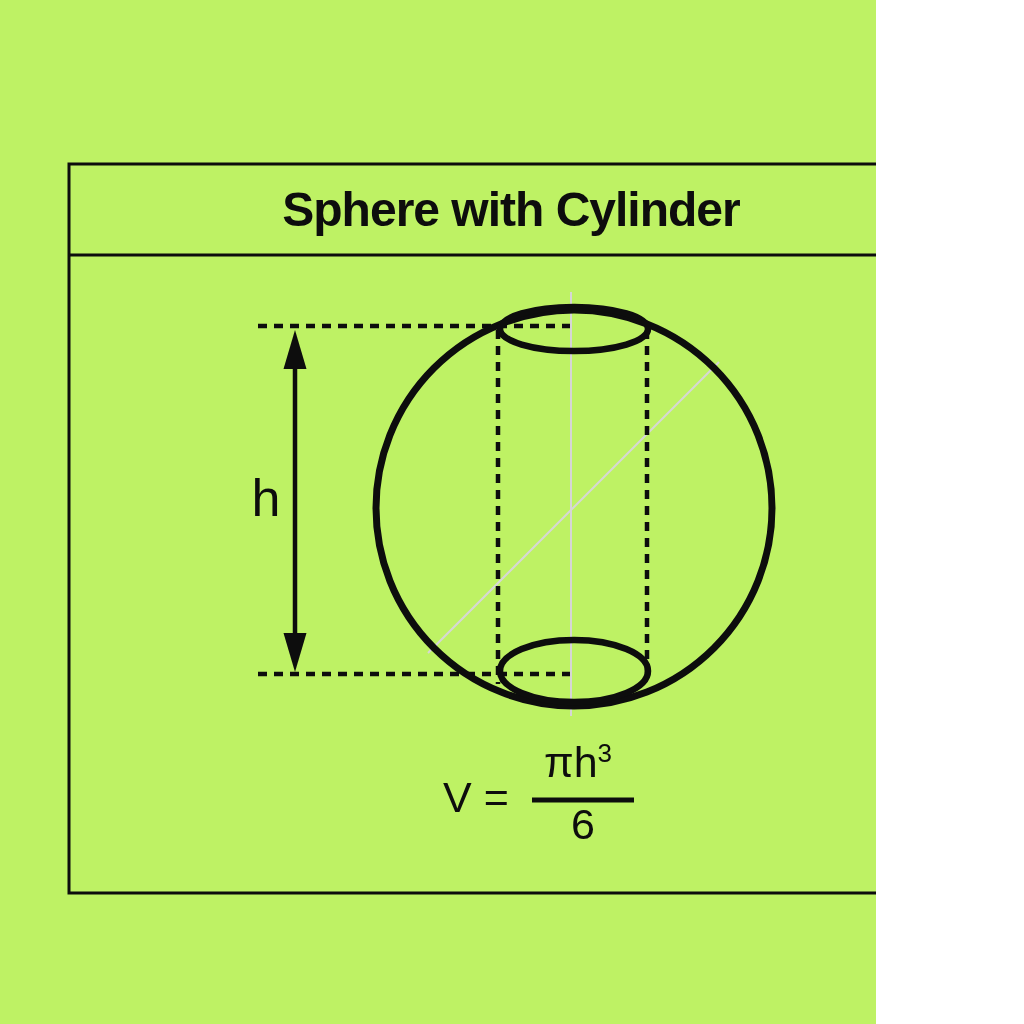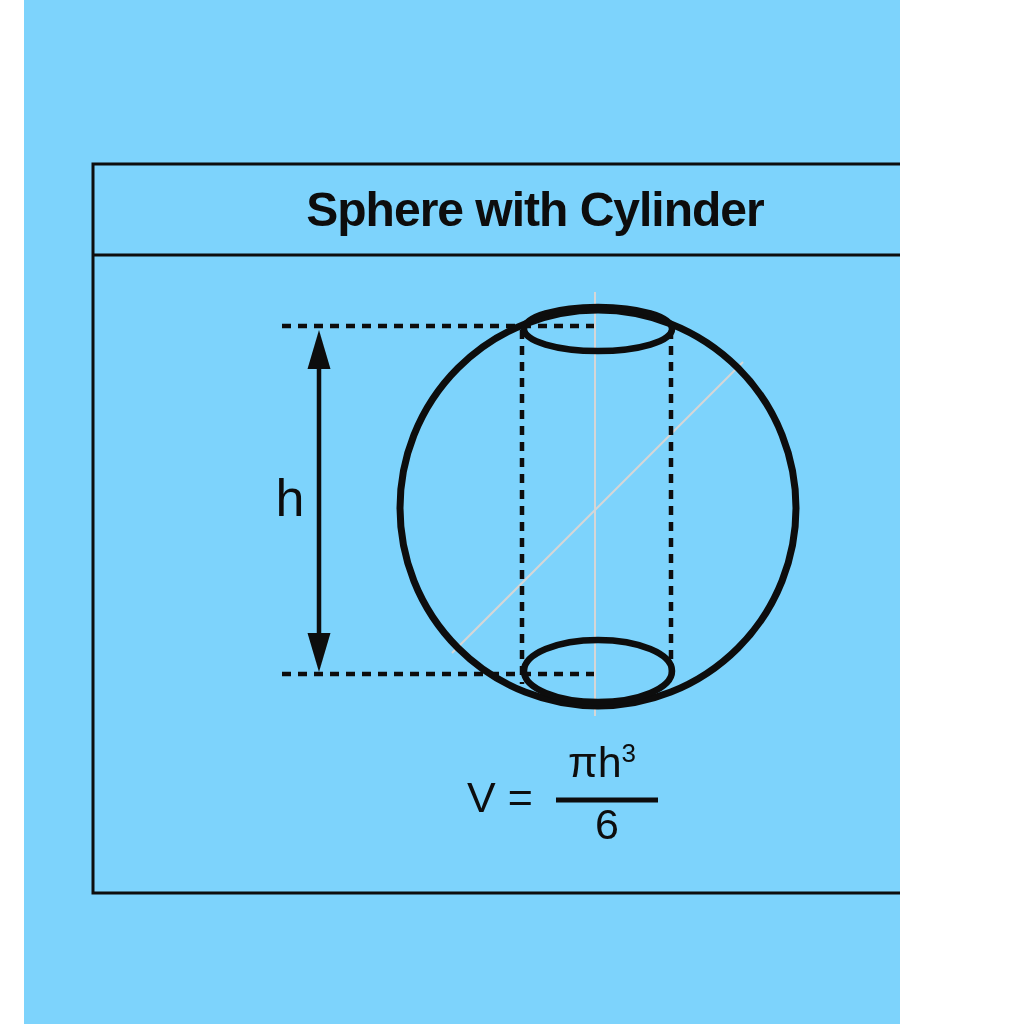--- a/index.html
+++ b/index.html
@@ -4,24 +4,23 @@
 <style>
   html, body {
     margin: 0;
     padding: 0;
     background: #ffffff;
   }
   .canvas {
     position: relative;
     width: 876px;
     height: 1024px;
-    background: #7dd3fc;
+    background: #bef264;
     overflow: hidden;
     font-family: "Liberation Sans", "DejaVu Sans", sans-serif;
-    margin-left: 24px;
   }
   svg { display: block; }
   .title-text {
     font-family: "Liberation Sans", "DejaVu Sans", sans-serif;
     font-weight: 700;
     font-size: 48px;
     letter-spacing: -1px;
     fill: #0d0d0d;
   }
   .label-text {

